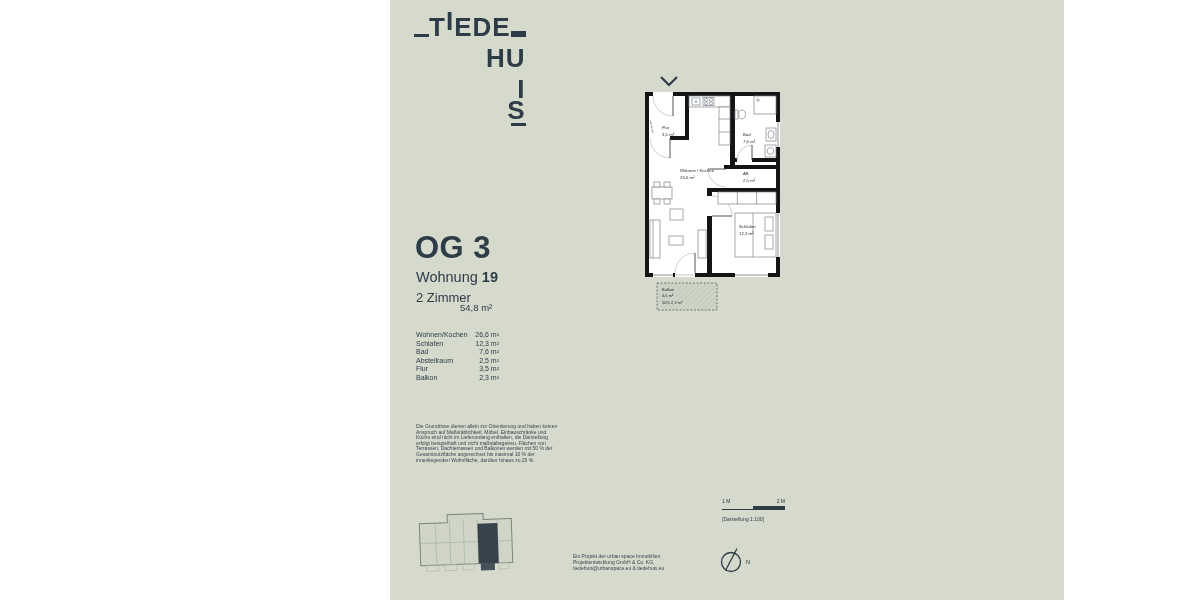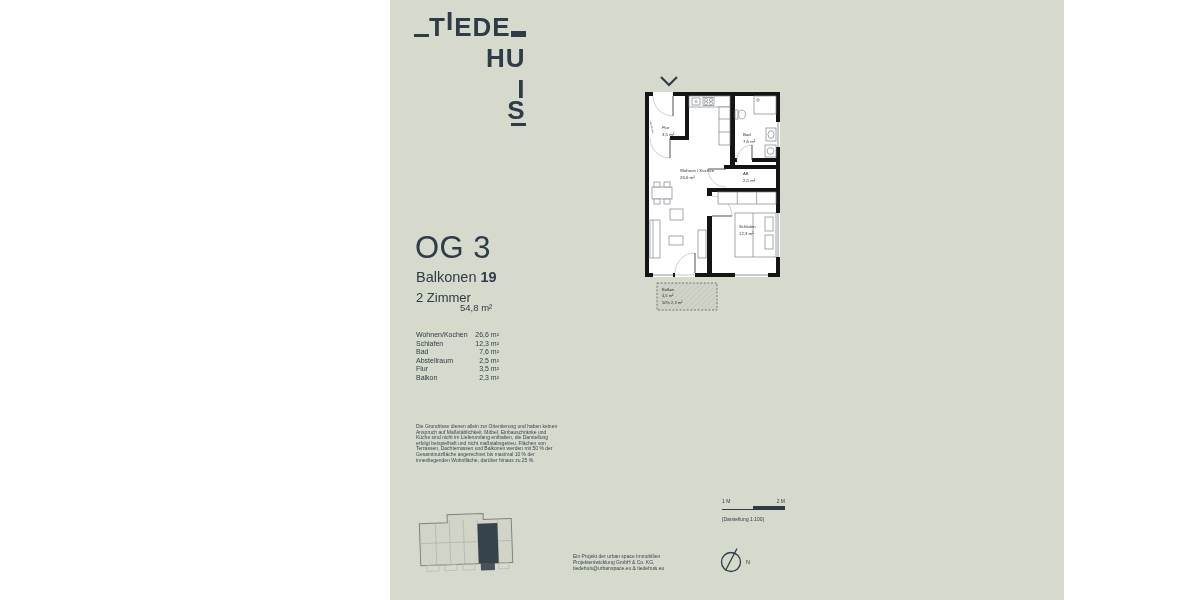--- a/index.html
+++ b/index.html
@@ -12,21 +12,21 @@
   .logo { left:414px; top:14px; font-weight:bold; color:#2d3c47; }
   .logo-row { display:flex; align-items:flex-end; font-size:26px; letter-spacing:1px; line-height:26px; }
   .logo-bar { display:inline-block; width:15px; height:3.5px; background:#2d3c47; }
   .logo-row1 .logo-bar { margin-bottom:3px; }
   .logo-row2 { margin-top:-9px; margin-left:11px;flex-direction:column; }
   .logo-row2 .logo-bar { margin-bottom:10px; }
   .li-up { position:relative; top:-6px; }
   .li-down { position:relative; top:5px; }
 
   
-  .floor-title { left:415px; top:230px; font-size:31px; font-weight:normal; letter-spacing:.5px; }
+  .floor-title { left:415px; top:230px; font-size:31px; font-weight:bold; letter-spacing:.5px; }
   .unit-line { left:416px; top:269px; font-size:14.5px; }
   .unit-line b { font-weight:bold;margin-top:46px; }
   .rooms-line { left:416px; top:290px; font-size:13px; }
   .area-line { left:416px; top:302px; font-size:9.5px;padding-left:44px; }
 
   .room-table { left:416px; top:331px; width:83px; font-size:7px; line-height:8.6px; }
   .room-row { display:flex; justify-content:space-between; }
 
   .disclaimer { left:416px; top:424px; width:143px; font-size:5px; line-height:5.6px; color:#39464f; }
 
@@ -62,21 +62,21 @@
     <div class="logo-row logo-row2">
       <span class="logo-bar"></span>
         <span>HU</span>
         <span class="li-down">I</span>
         <span>S</span>
         <span class="logo-bar"></span>
     </div>
   </div>
 
   <div class="abs floor-title">OG 3</div>
-  <div class="abs unit-line"><span>Balkonen </span><b>19</b></div>
+  <div class="abs unit-line"><span>Wohnung </span><b>19</b></div>
   <div class="abs rooms-line">2 Zimmer</div>
   <div class="abs area-line">54,8 m²</div>
 
   <div class="abs room-table">
     <div class="room-row">
         <span>Wohnen/Kochen</span>
         <span>26,6 m²</span>
       </div>
     <div class="room-row">
         <span>Schlafen</span>

